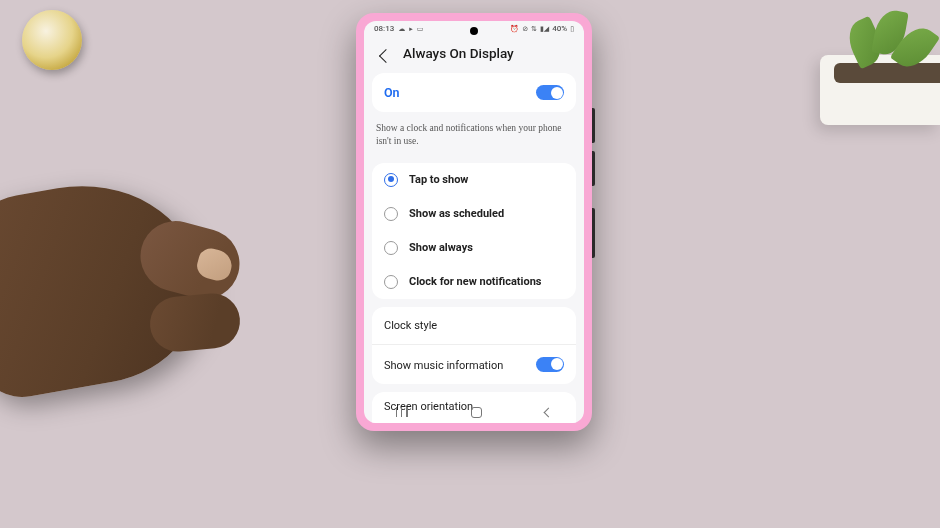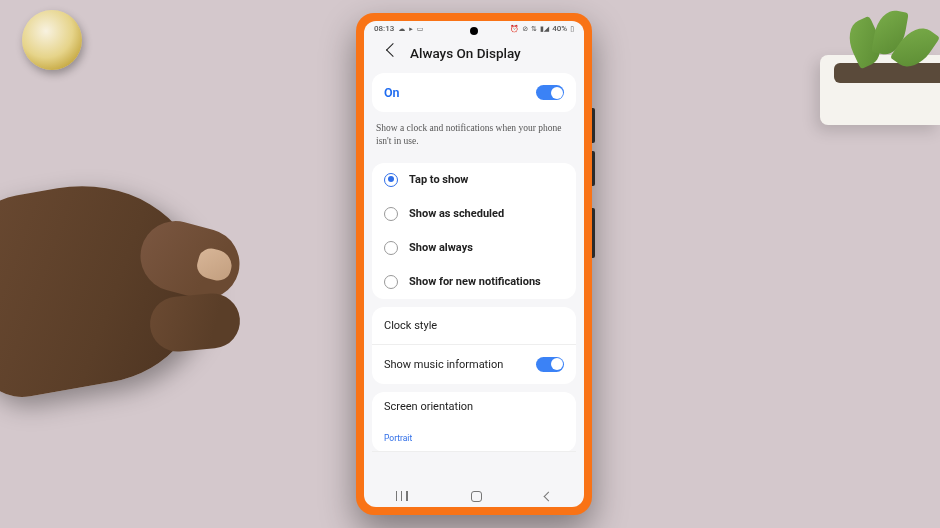--- a/index.html
+++ b/index.html
@@ -104,22 +104,22 @@
       background: linear-gradient(110deg, #6b4a32 0%, #5a3e28 70%);
       border-radius: 35px;
       transform: rotate(-5deg);
     }
 
     .phone {
       position: absolute;
       left: 356px;
       top: 13px;
       width: 236px;
-      height: 502px;
-      background: #f97316;
+      height: 418px;
+      background: #f9a8d4;
       border-radius: 18px;
       padding: 8px;
       box-shadow: 0 15px 35px rgba(0,0,0,0.4);
     }
     .side-btn {
       position: absolute;
       right: -3px;
       width: 3px;
       background: #2a2a2a;
       border-radius: 0 2px 2px 0;
@@ -156,22 +156,22 @@
       font-size: 8px;
       color: #555;
       font-weight: 500;
     }
     .status-left { display: flex; gap: 4px; align-items: center; }
     .status-right { display: flex; gap: 3px; align-items: center; }
     .s-icon { font-size: 7px; }
 
     .header {
       display: flex;
-      align-items: flex-start;
-      padding: 10px 24px 12px;
+      align-items: flex-end;
+      padding: 10px 17px 12px;
       gap: 12px;
     }
     .back-icon {
       width: 10px;
       height: 10px;
       border-left: 1.5px solid #222;
       border-bottom: 1.5px solid #222;
       transform: rotate(45deg);
     }
     .page-title {
@@ -261,21 +261,21 @@
     .radio-label {
       font-size: 11px;
       color: #222;
     }
 
     .gap { height: 8px; }
 
     .item-row {
       display: flex;
       justify-content: space-between;
-      align-items: center;
+      align-items: flex-end;
       padding: 12px 12px;
     }
     .item-label {
       font-size: 11px;
       color: #222;
     }
 
     .two-line-row {
       padding: 8px 12px;
     }
@@ -386,21 +386,21 @@
       <div class="radio-row">
         <div class="radio"></div>
         <div class="radio-label">Show as scheduled</div>
       </div>
       <div class="radio-row">
         <div class="radio"></div>
         <div class="radio-label">Show always</div>
       </div>
       <div class="radio-row">
         <div class="radio"></div>
-        <div class="radio-label">Show for new notifications</div>
+        <div class="radio-label">Clock for new notifications</div>
       </div>
     </div>
 
     <div class="gap"></div>
 
     <div class="card">
       <div class="item-row">
         <div class="item-label">Clock style</div>
       </div>
       <div class="divider"></div>

